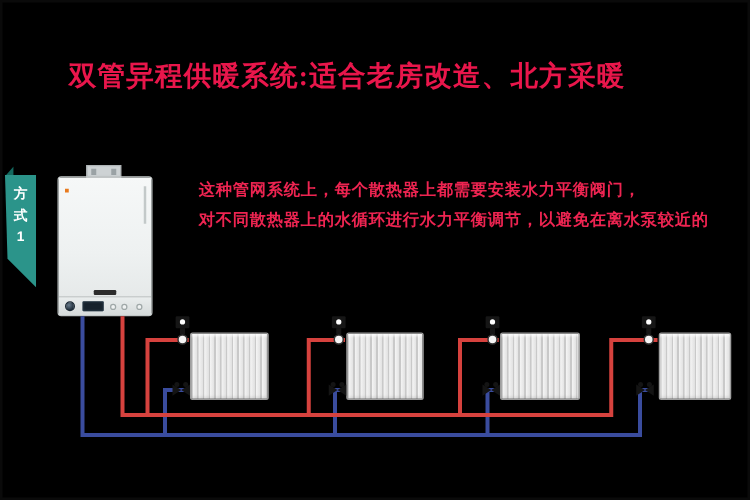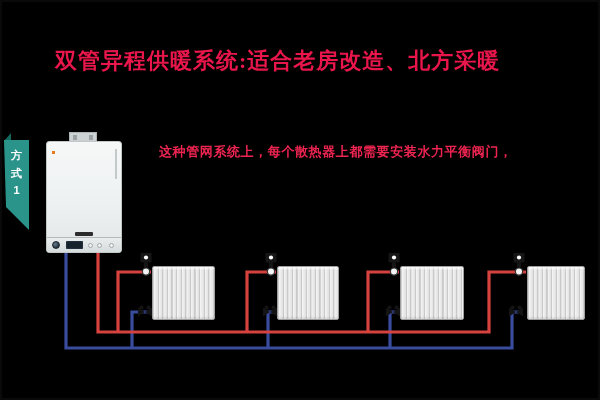--- a/index.html
+++ b/index.html
@@ -91,20 +91,21 @@
 </style>
 </head>
 <body>
 
 <div class="stage">
 
   <div class="title">双管异程供暖系统:适合老房改造、北方采暖</div>
 
   <div class="desc">
     <div>这种管网系统上，每个散热器上都需要安装水力平衡阀门，</div>
+    <div>对不同散热器上的水循环进行水力平衡调节，以避免在离水泵较近的</div>
   </div>
 
   <div class="ribbon">
     <div class="fold"></div>
     <div class="body">
       <span>方</span>
       <span>式</span>
       <span>1</span>
     </div>
   </div>

